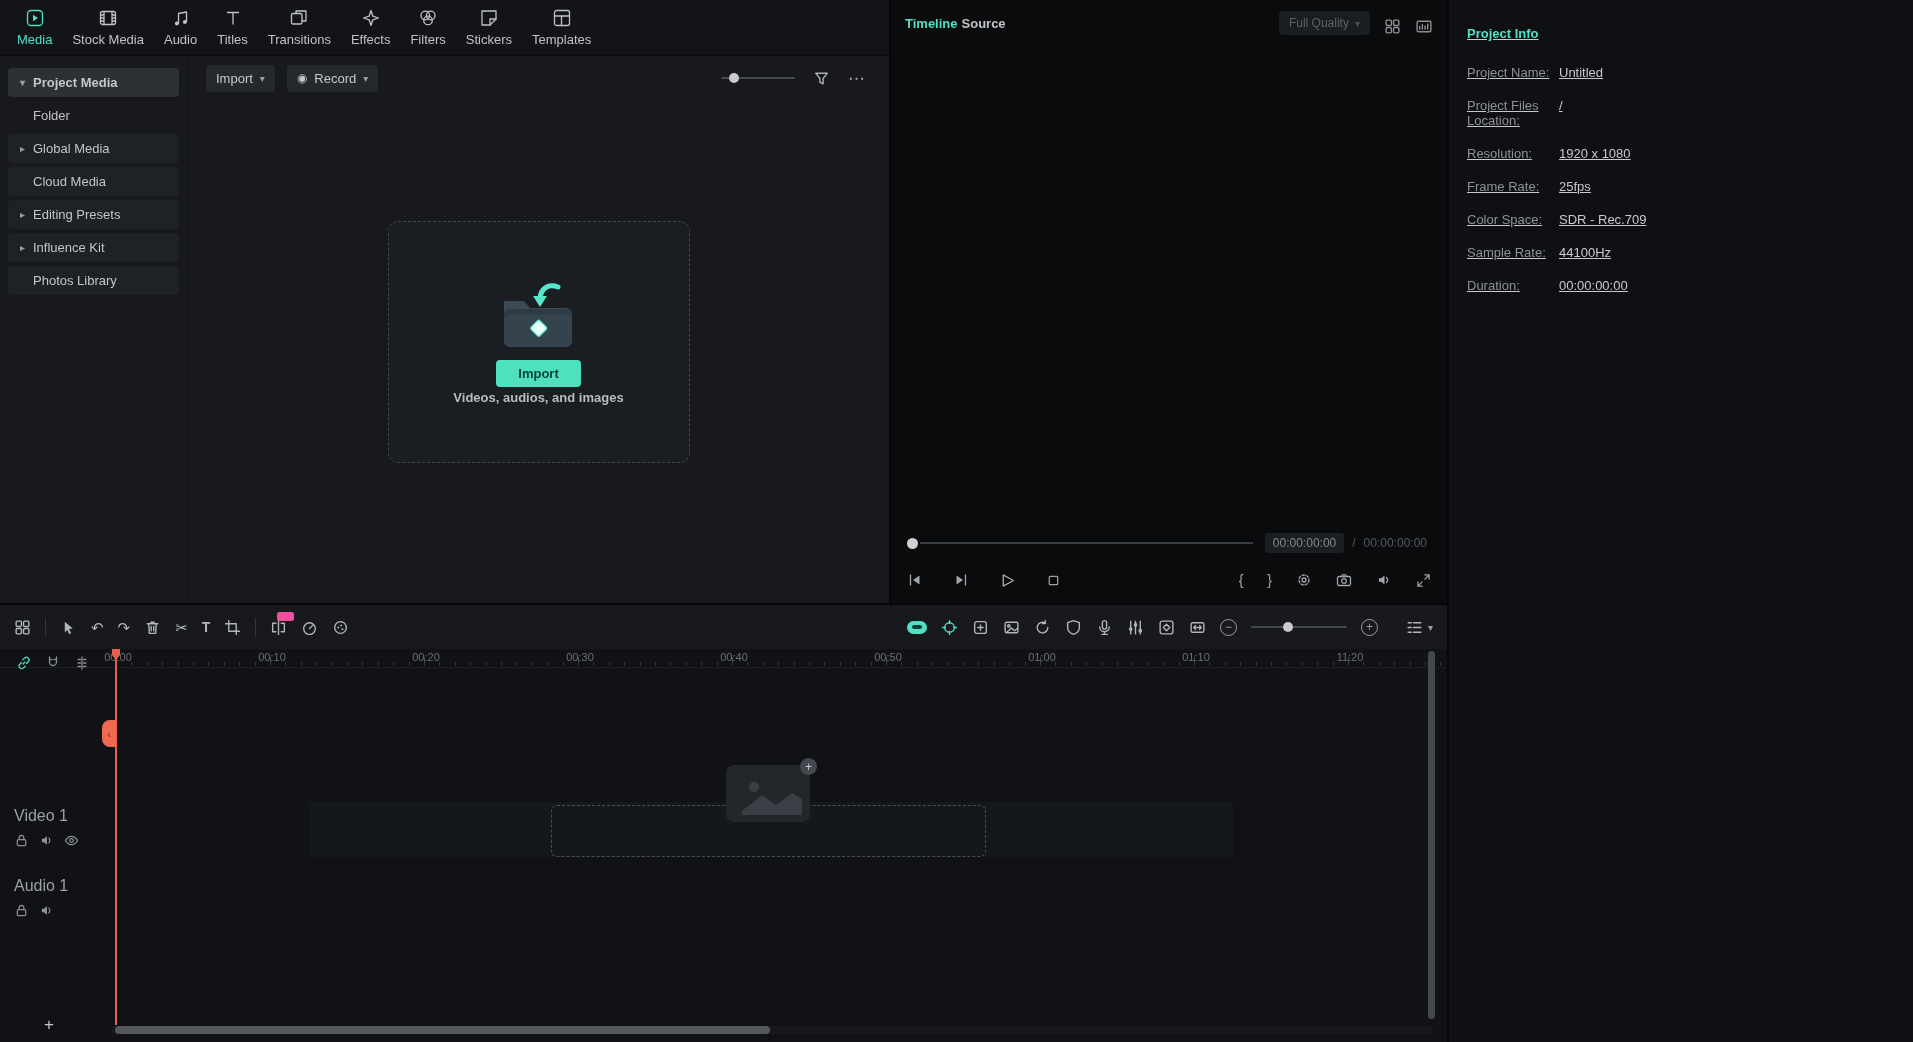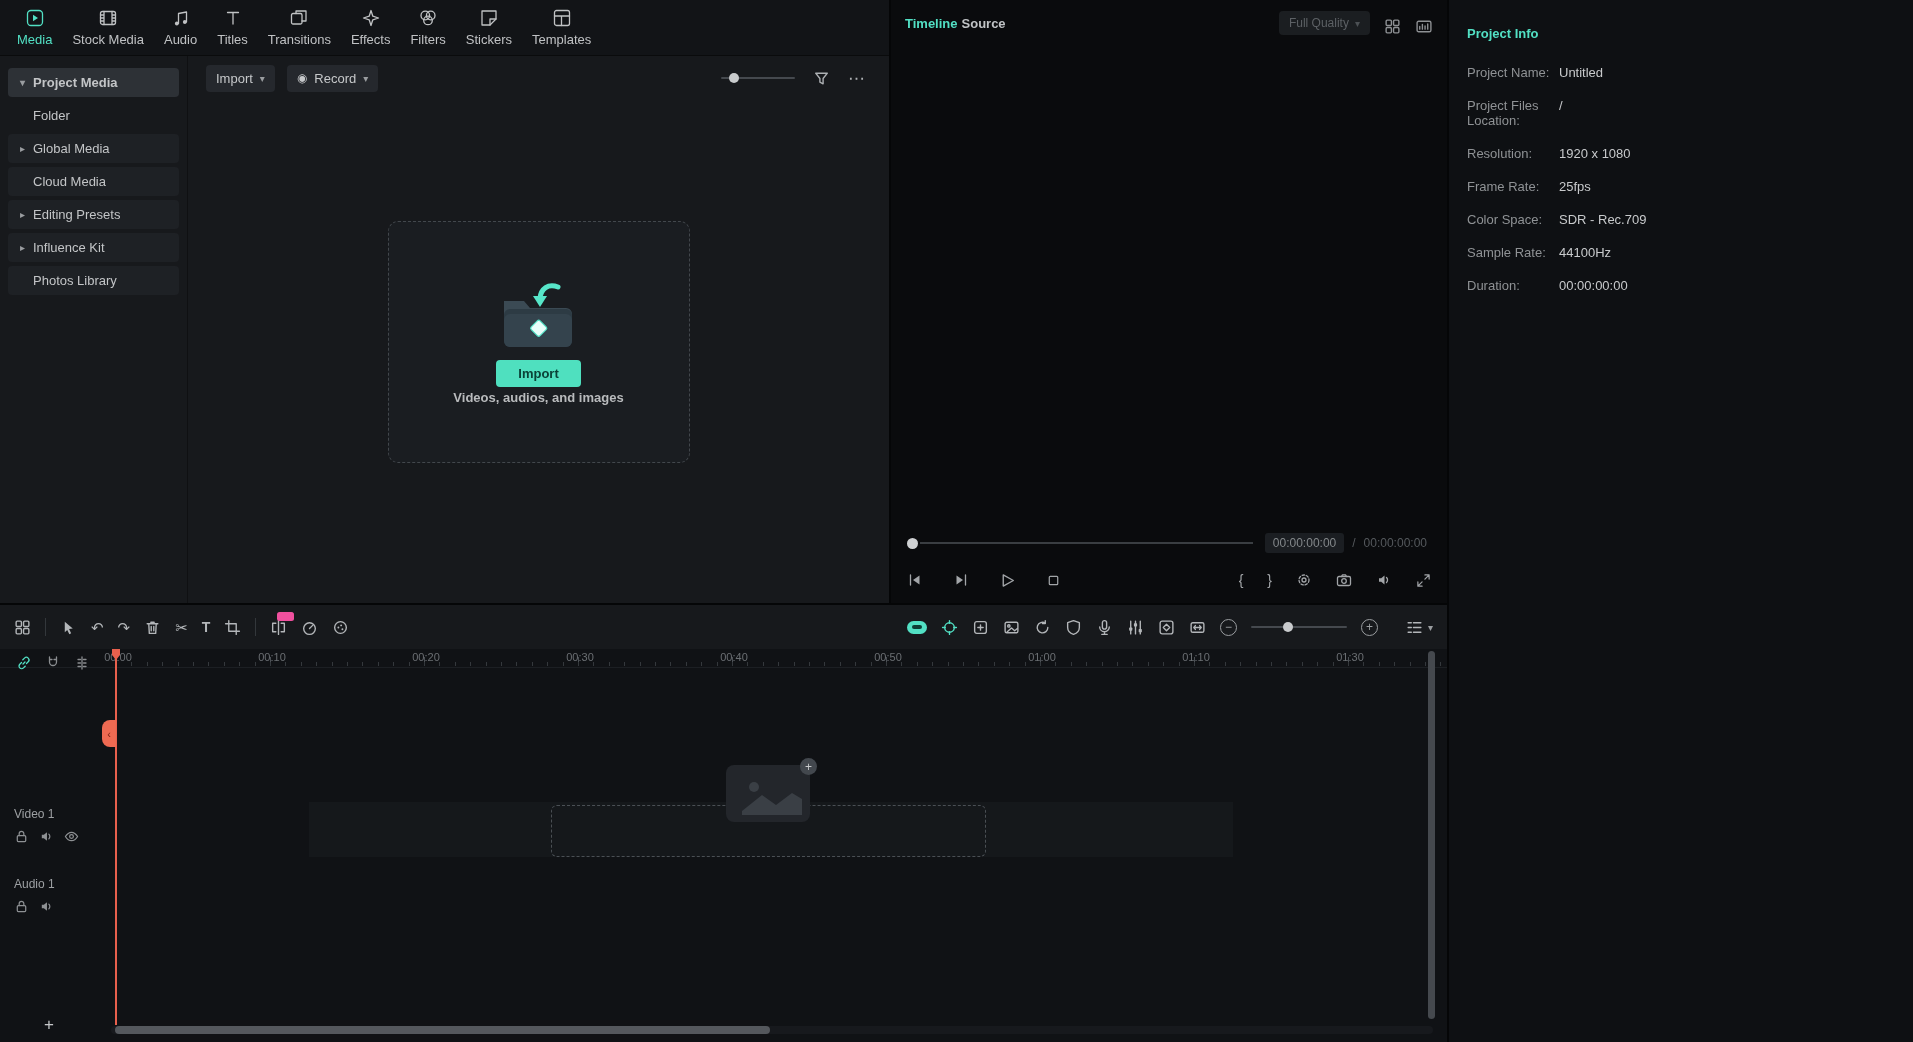--- a/index.html
+++ b/index.html
@@ -71,21 +71,21 @@
   .time-box { background:#1b1e22; border-radius:3px; padding:3px 8px; font-size:12px; color:#84888b; }
   .time-sep { margin:0 8px; font-size:12px; color:#55595d; }
   .time-total { font-size:12px; color:#55595d; margin-right:4px; }
   .transport-row { height:46px; display:flex; align-items:center; padding:0 16px; }
   .tr-left { display:flex; align-items:center; gap:30px; }
   .tr-right { margin-left:auto; display:flex; align-items:center; gap:24px; }
   .tp-ic { color:#a2a5a8; cursor:pointer; display:flex; align-items:center; }
   .brace { font-size:14px; color:#a2a5a8; line-height:1; }
 
   
-  .right-panel { flex:1; background:#0e1013; border-left:2px solid #050607; padding-top:26px; }
+  .right-panel { flex:1; background:#0e1013; border-left:2px solid #050607; padding-top:26px;text-decoration:underline; }
   .pi-title { color:#52e0c4; font-size:13px; font-weight:bold; padding:0 18px; margin-bottom:24px; }
   .pi-row { display:flex; padding:0 18px; margin-bottom:18px; font-size:13px; line-height:15px; }
   .pi-label { width:92px; color:#8f9295; flex:none; }
   .pi-value { color:#c8cacc; }
 
   
   .timeline-panel { flex:1; background:#101215; border-top:2px solid #050607;
     display:flex; flex-direction:column; }
   .tl-toolbar { height:44px; background:#17191c; display:flex; align-items:center;
     padding:0 14px; gap:14px; }
@@ -117,21 +117,21 @@
   .ticks-minor { position:absolute; left:111px; right:0; top:13px; height:4px;
     background:repeating-linear-gradient(90deg, #34383c 0 1px, transparent 1px 15.4px);
     background-position-x:5px; }
 
   .tl-left-icons { position:absolute; left:16px; top:6px; display:flex; gap:13px; }
   .tl-left-icons .tl-ic { color:#8a8d90; }
   .tl-left-icons .tl-ic.teal { color:#52e0c4; }
 
   .track-head { position:absolute; left:14px; }
   .track-head.video { top:158px; } .track-head.audio { top:228px; }
-  .t-name { font-size:12px; color:#9da0a3; margin-bottom:8px; }
+  .t-name { font-size:16px; color:#9da0a3; margin-bottom:8px; }
   .t-icons { display:flex; gap:10px; color:#8e9194; }
   .t-icons .tl-ic { color:#8e9194; }
 
   .video-lane { position:absolute; left:309px; top:153px; width:924px; height:55px; background:#15181b; }
   .dz-dashed { position:absolute; left:551px; top:156px; width:435px; height:52px;
     border:1.5px dashed #4a4f54; border-radius:6px; }
   .media-thumb { position:absolute; left:726px; top:116px; width:84px; height:57px;
     background:#23262b; border-radius:8px; }
   .thumb-plus { position:absolute; right:-7px; top:-7px; width:17px; height:17px;
     border-radius:50%; background:#43484e; color:#c9cbcd; font-size:12px;
@@ -546,21 +546,21 @@
           <div class="ticks-major"></div>
           <div class="ticks-minor"></div>
           <span class="ruler-label" style="left:98px">00:00</span>
           <span class="ruler-label" style="left:252px">00:10</span>
           <span class="ruler-label" style="left:406px">00:20</span>
           <span class="ruler-label" style="left:560px">00:30</span>
           <span class="ruler-label" style="left:714px">00:40</span>
           <span class="ruler-label" style="left:868px">00:50</span>
           <span class="ruler-label" style="left:1022px">01:00</span>
           <span class="ruler-label" style="left:1176px">01:10</span>
-          <span class="ruler-label" style="left:1330px">01:30</span>
+          <span class="ruler-label" style="left:1330px">11:20</span>
         </div>
 
         <div class="tl-left-icons">
           <span class="tl-ic teal">
               <svg class="ic" width="16" height="16" viewBox="0 0 16 16">
                 <path d="M7 9 L9 7 M5.5 7.5 L3.8 9.2 A2.6 2.6 0 0 0 7.5 12.9 L9.2 11.2 M10.5 8.5 L12.2 6.8 A2.6 2.6 0 0 0 8.5 3.1 L6.8 4.8"></path>
               </svg>
             </span>
           <span class="tl-ic">
               <svg class="ic" width="16" height="16" viewBox="0 0 16 16">

